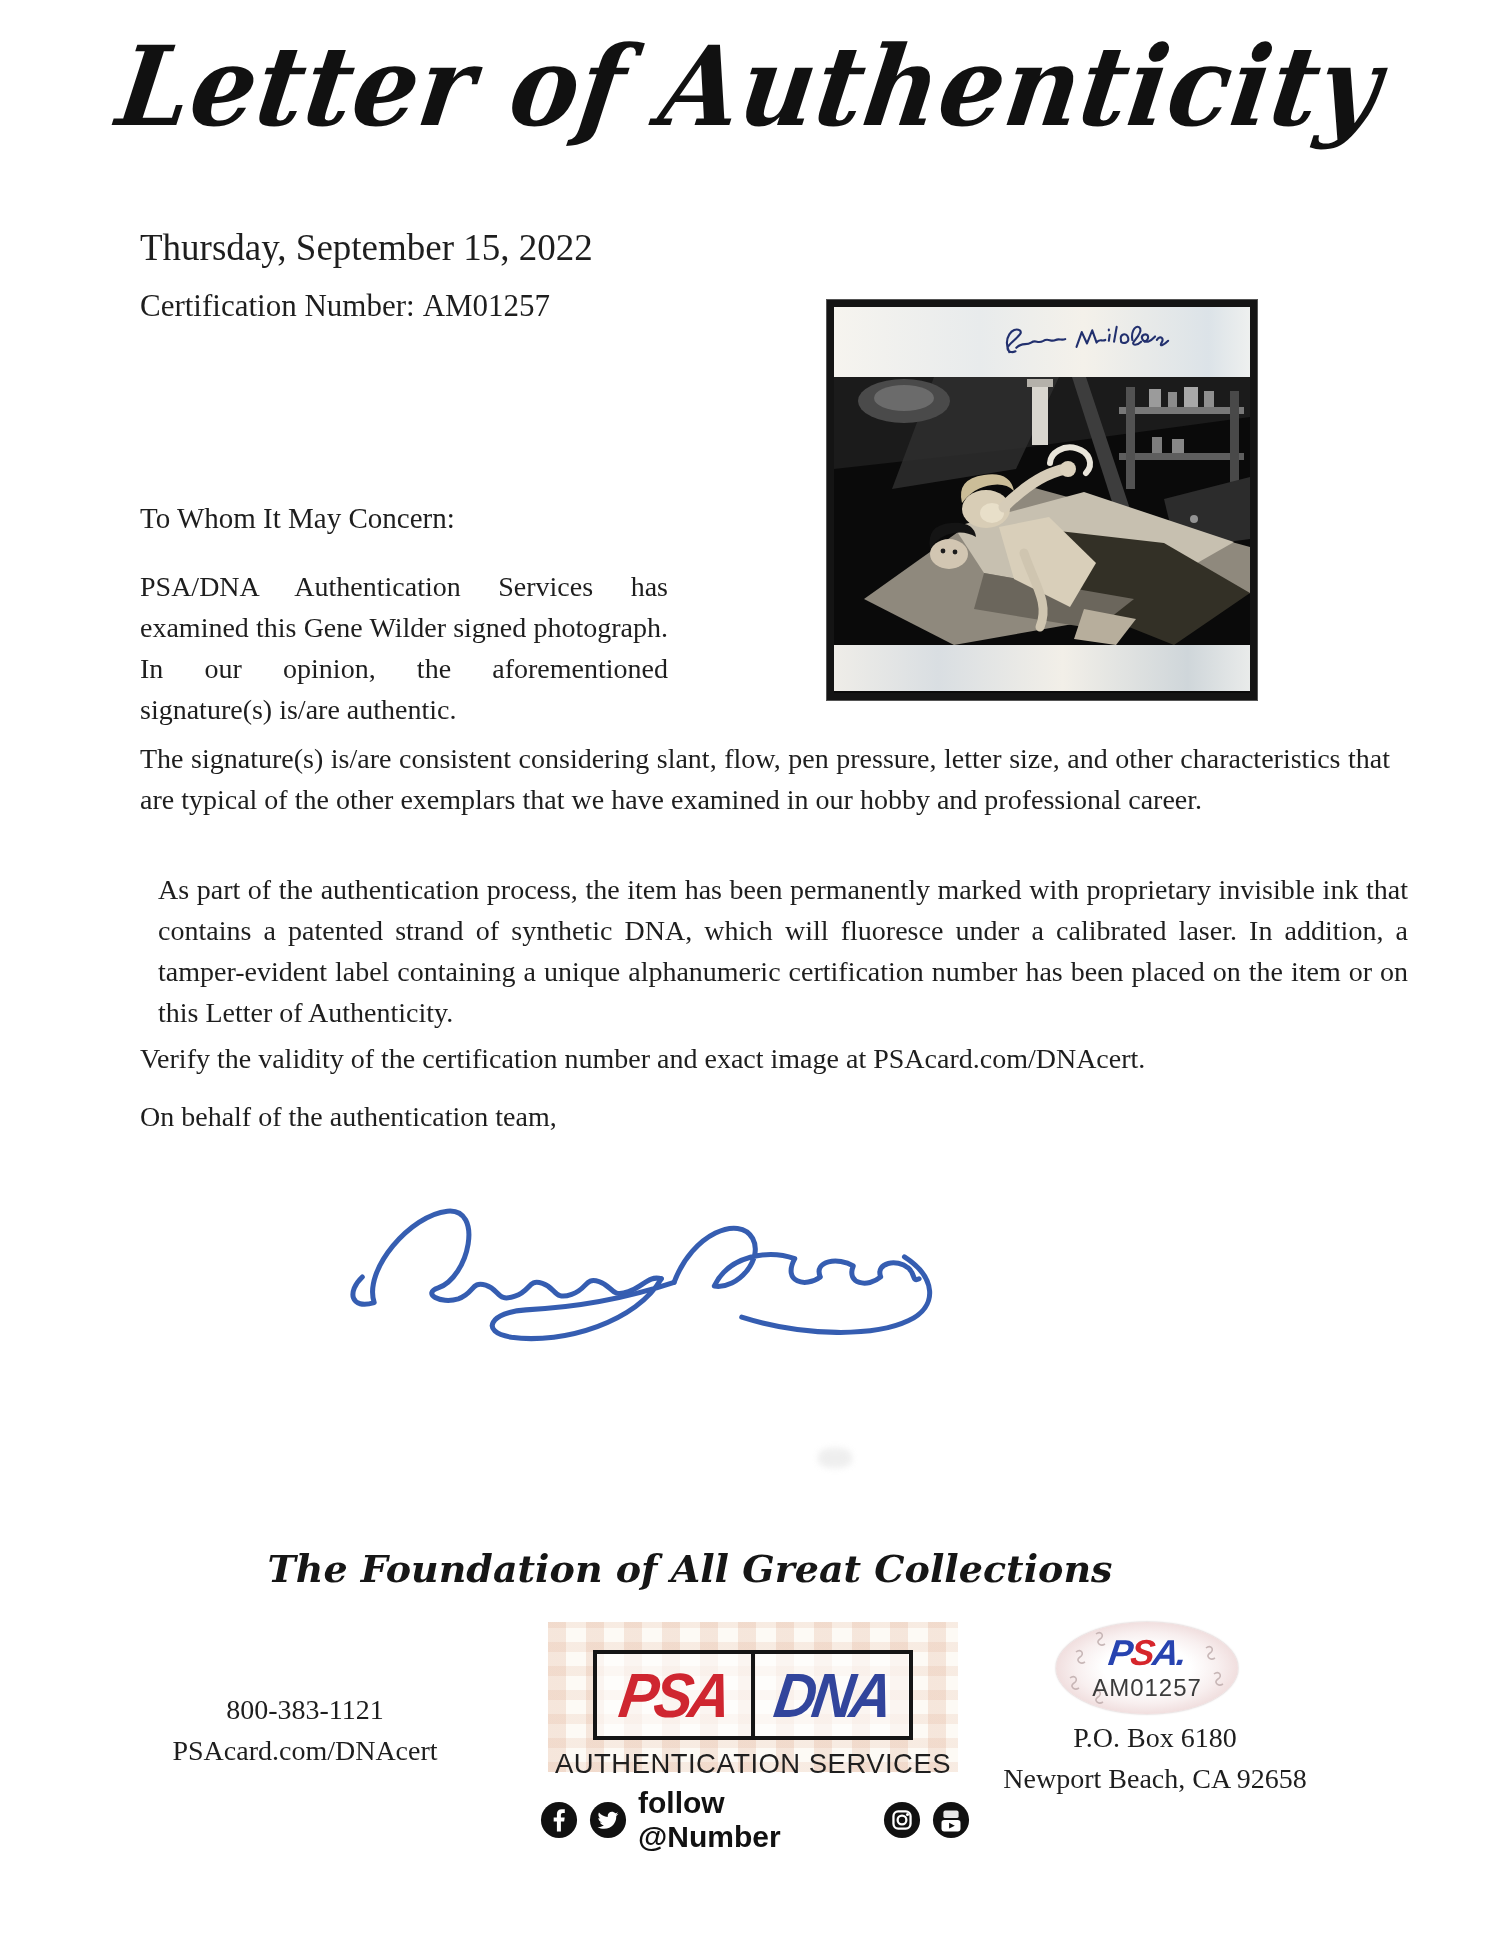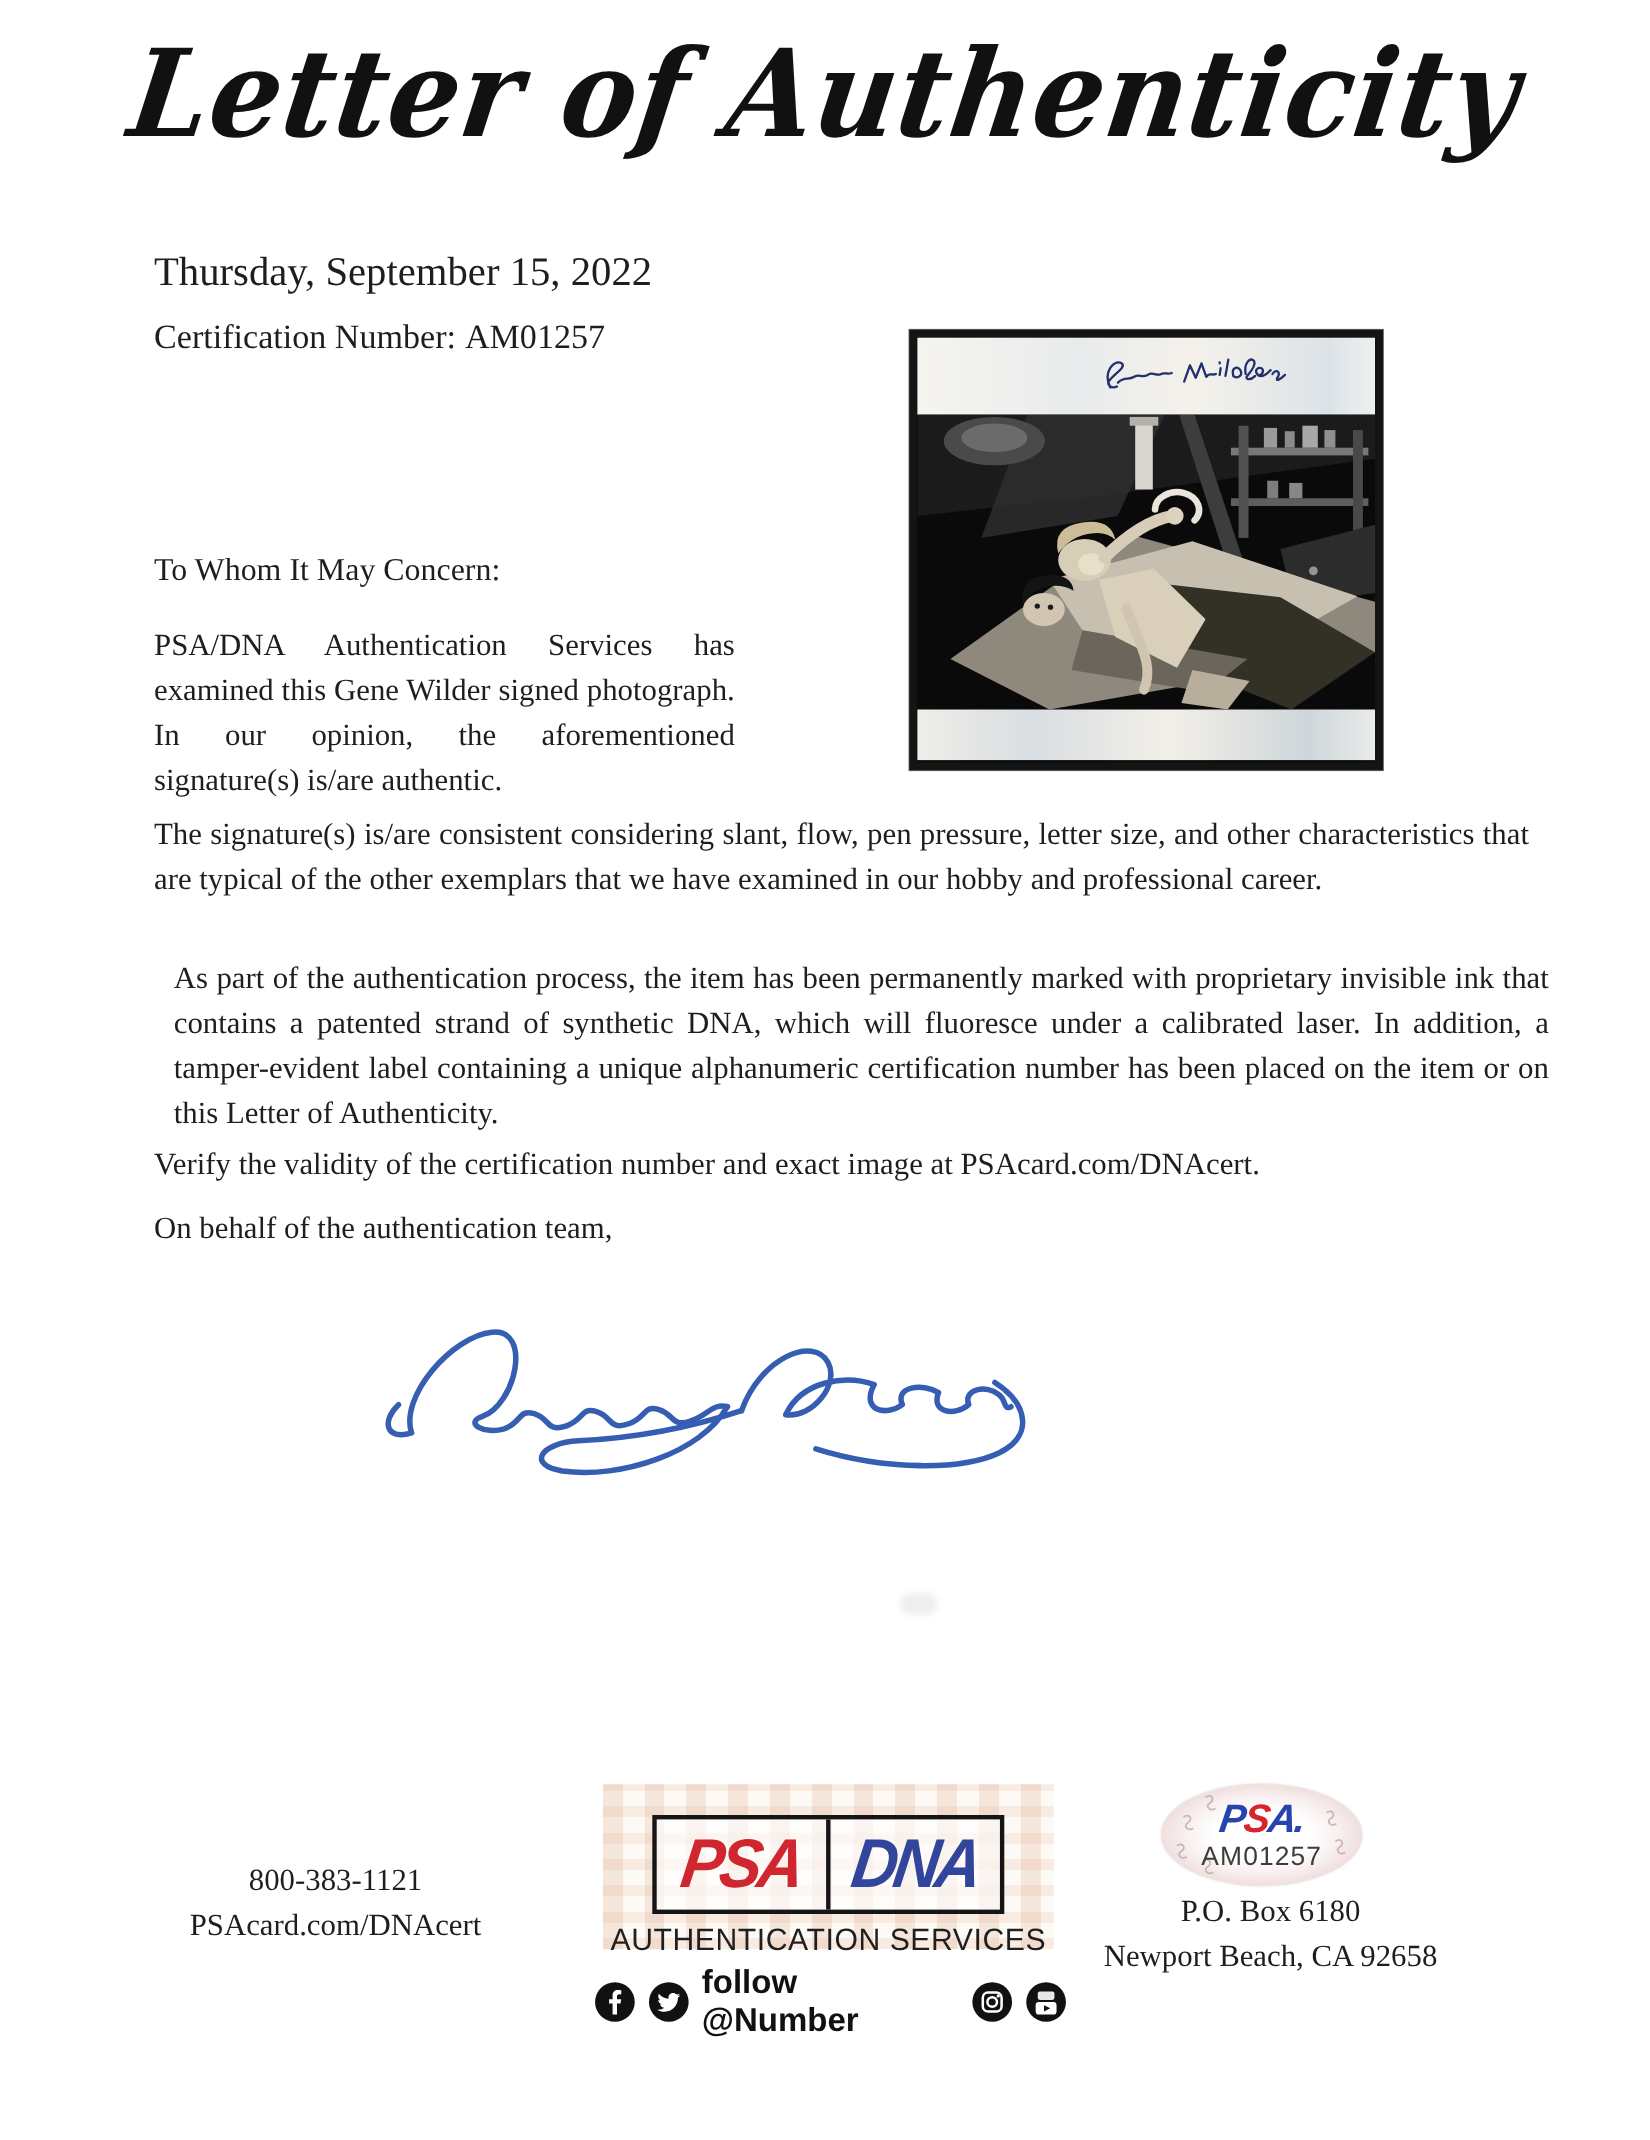--- a/index.html
+++ b/index.html
@@ -194,20 +194,21 @@
     <g fill="none" stroke="#2b55ad" stroke-width="5.5" stroke-linecap="round" stroke-linejoin="round" opacity="0.95">
       <path d="M55,118 C38,134 42,154 68,146 C56,110 108,50 148,46 C188,42 172,118 138,130 C120,136 140,148 160,142 C178,136 174,122 190,127 C206,132 202,146 222,139 C240,133 236,120 252,125 C268,130 264,144 284,137 C302,131 298,118 314,123 C330,128 326,141 346,134 C362,129 368,116 382,120"></path>
       <path d="M382,120 C356,166 276,192 218,184 C182,178 196,156 234,154 C296,151 348,140 396,124"></path>
       <path d="M396,124 C416,70 468,50 482,76 C494,98 466,132 440,128 C456,94 500,88 528,98 C514,124 540,130 556,118 C548,100 576,96 592,106 C584,126 608,130 622,118 C616,102 640,98 652,108 C660,114 656,124 664,120"></path>
       <path d="M648,96 C682,118 686,150 652,166 C616,183 540,184 470,162"></path>
     </g>
   </svg>
 
   <div class="smudge"></div>
 
+  <div class="tagline">The Foundation of All Great Collections</div>
 
   <div class="contact-left">
     <div>800-383-1121</div>
     <div>PSAcard.com/DNAcert</div>
   </div>
 
   <div class="psa-stamp">
     <div class="logo-box">
       <div class="logo-cell left">
         <span class="logo-word psa-red">PSA</span>

